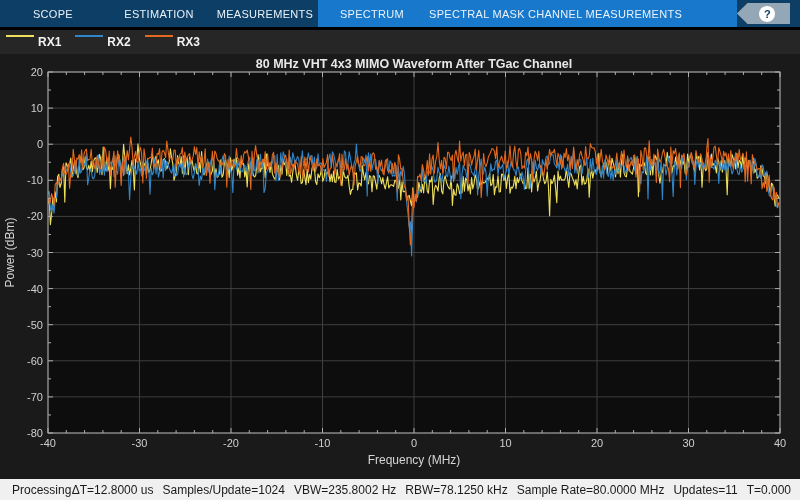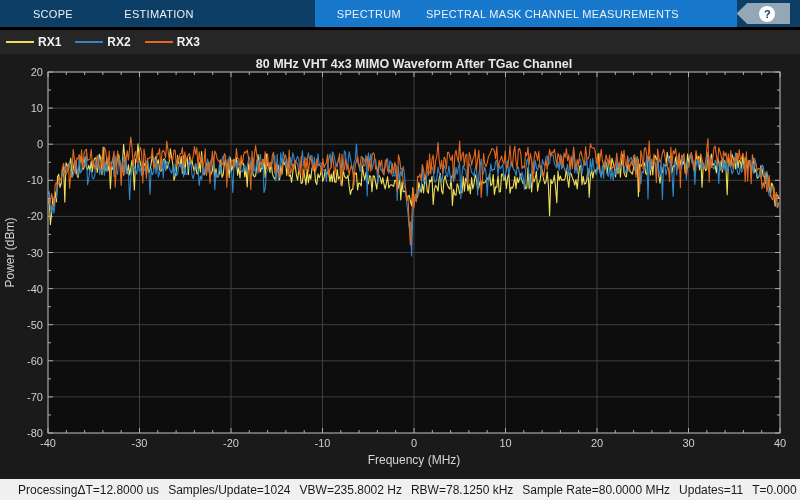--- a/index.html
+++ b/index.html
@@ -23,46 +23,47 @@
               width:54px; height:21px; background:#93A7B7;
               clip-path:polygon(20% 0, 100% 0, 100% 100%, 20% 100%, 0 50%);
               display:flex; align-items:center; justify-content:center; cursor:pointer; }
   .help-circle { width:16px; height:16px; margin-left:8px; border-radius:50%; background:#FFFFFF;
                  display:flex; align-items:center; justify-content:center;
                  color:#0D3E66; font-size:11px; font-weight:bold; }
   .toolstrip-sep { height:3px; background:#000; }
 
   
   .legend-strip { display:flex; align-items:center; height:24px; background:#262626; padding-left:6px; }
-  .legend-item { display:flex; align-items:center; margin-right:14px; cursor:pointer; }
+  .legend-item { display:flex; margin-right:14px; cursor:pointer; }
   .legend-swatch { width:28px; height:0; border-top-width:2.5px; border-top-style:solid; margin-right:4px; }
   .legend-label { color:#F2F2F2; font-size:12px; font-weight:600; }
 
   
   .figure { position:relative; width:800px; height:425px; background:#1A1A1A;padding-left:6px; }
   .chart-title { position:absolute; left:48px; top:3px; width:732px; text-align:center;
                  color:#E8E8E8; font-size:12.5px; font-weight:600; }
   #plot-svg { position:absolute; left:0; top:0; }
 
   
   .status-bar { display:flex; align-items:center; height:22px; background:#F0F0F0;
-                color:#1A1A1A; font-size:12px; padding-left:18px;
+                color:#1A1A1A; font-size:12px; padding-left:12px;
                 white-space:nowrap; overflow:hidden; }
   .status-left { display:inline-block; width:97px; }
   .status-field { display:inline-block; margin-right:9px; }
 </style>
 </head>
 <body>
 
 <div class="app">
 
   <div class="toolstrip">
     <div class="tabs-dark" id="tabs-dark">
         <div class="tab">SCOPE</div>
         <div class="tab">ESTIMATION</div>
+        <div class="tab">MEASUREMENTS</div>
       </div>
     <div class="tabs-blue" id="tabs-blue">
         <div class="tab">SPECTRUM</div>
         <div class="tab">SPECTRAL MASK</div>
         <div class="tab">CHANNEL MEASUREMENTS</div>
       </div>
     <div class="toolstrip-spacer"></div>
     <div class="help-tag">
       <span class="help-circle">
         <span>?</span>

